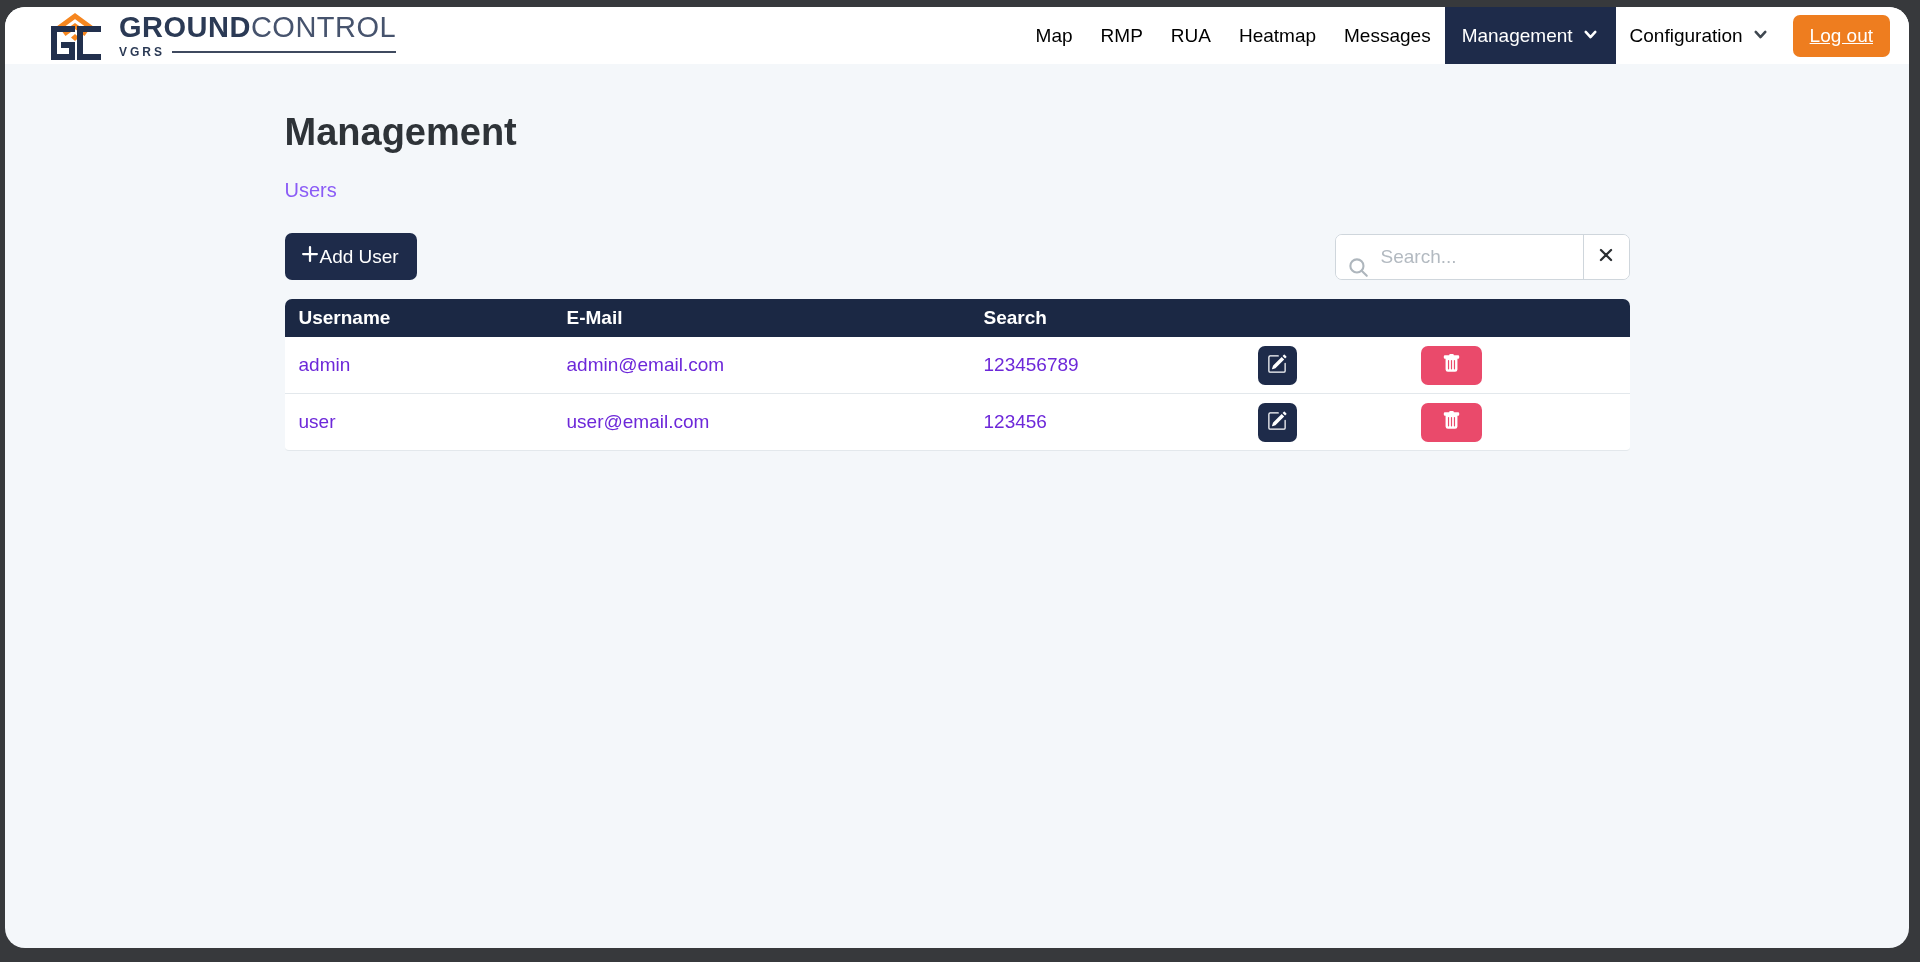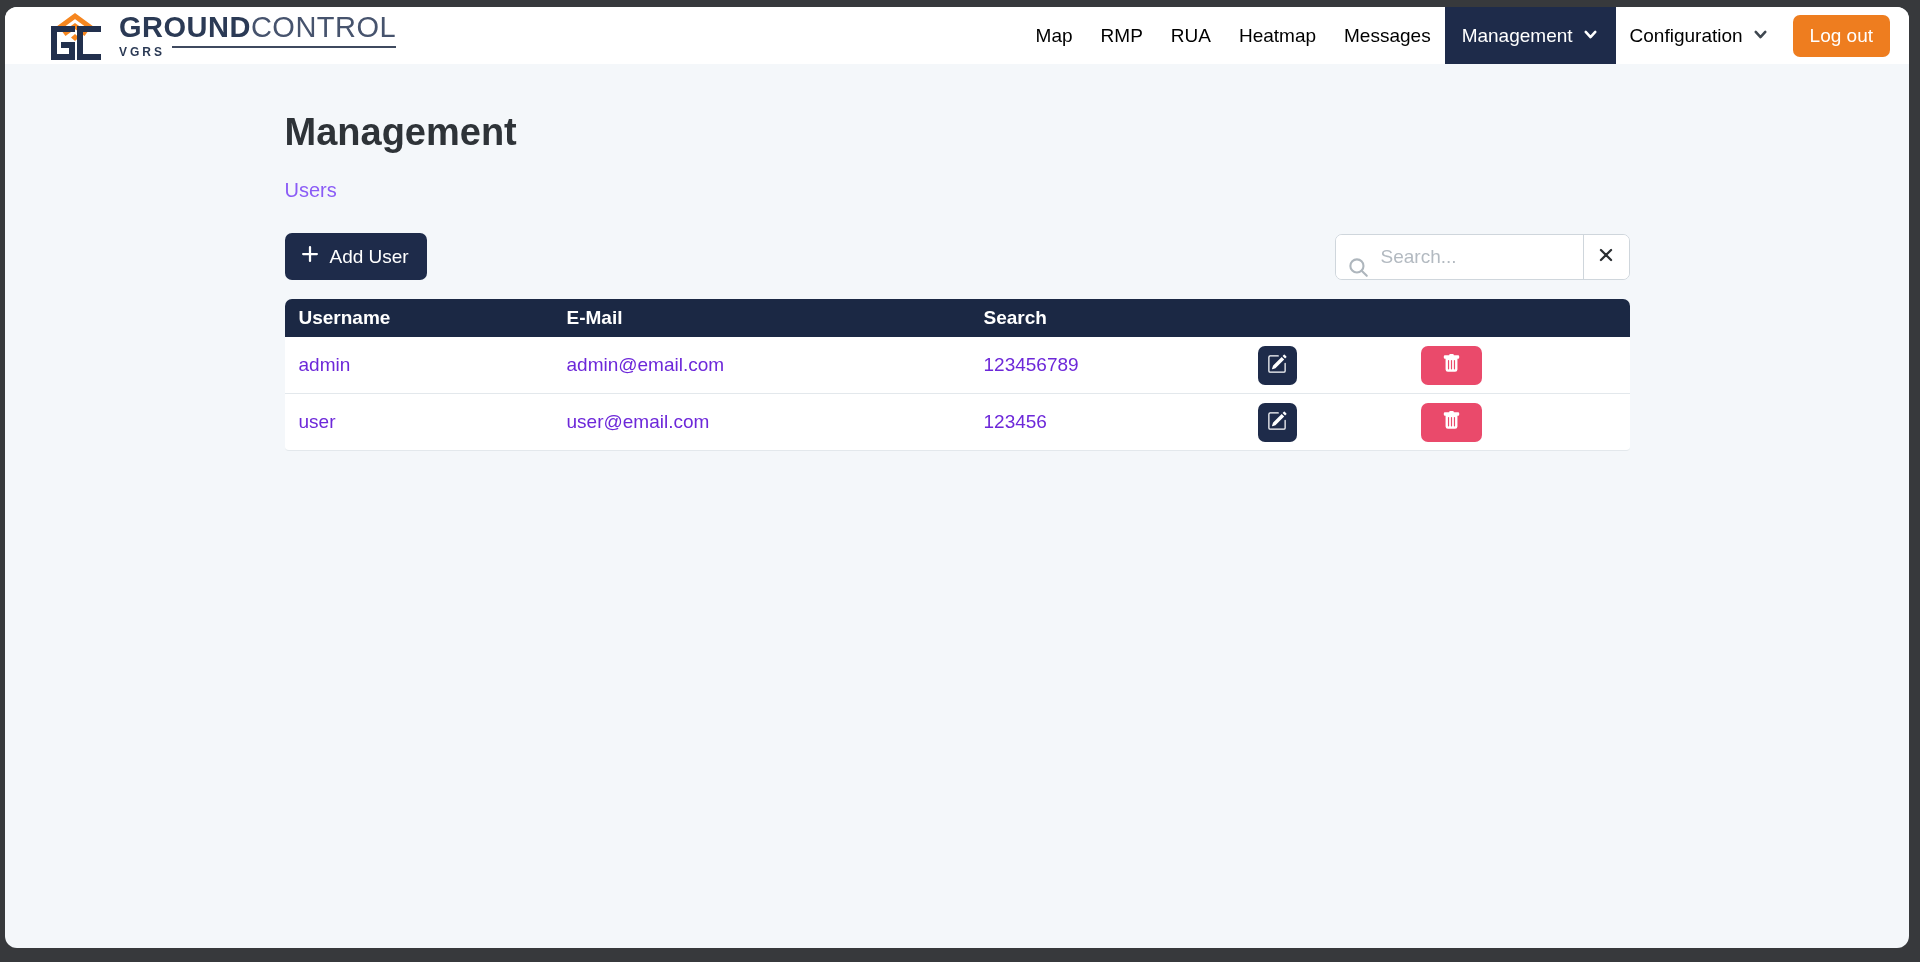--- a/index.html
+++ b/index.html
@@ -7,40 +7,40 @@
   body {
     background: #37393c;
     font-family: "Liberation Sans", sans-serif;
     overflow: hidden;
     position: relative;
   }
   .page {
     position: absolute;
     left: 5px; top: 7px; right: 11px; bottom: 14px;
     background: #f4f7fa;
-    border-radius: 12px;
+    border-radius: 20px;
     overflow: hidden;
     display: flex;
     flex-direction: column;
   }
   
   .navbar {
     height: 57px;
     background: #ffffff;
     display: flex;
     align-items: stretch;
     padding-left: 38px;
     flex-shrink: 0;
   }
   .brand { display: flex; align-items: center; gap: 12px; }
   .brand-text { display: flex; flex-direction: column; line-height: 1; }
   .brand-name { font-size: 29px; letter-spacing: 0.5px; white-space: nowrap; }
   .brand-name .bold { font-weight: 800; color: #2b3a55; }
   .brand-name .light { font-weight: 300; color: #46536d; }
-  .brand-sub { display: flex; align-items: flex-start; gap: 7px; margin-top: 4px; }
+  .brand-sub { display: flex; align-items: center; gap: 7px; margin-top: 4px; }
   .brand-sub .vgrs { font-size: 12px; font-weight: 800; letter-spacing: 3px; color: #2b3a55; }
   .brand-sub .rule { height: 2px; background: #3f4a5f; flex: 1; }
   .nav-links { margin-left: auto; display: flex; align-items: stretch; }
   .nav-item {
     display: flex; align-items: center;
     padding: 16px 14px;
     font-size: 19px;
     color: #000000;
     cursor: pointer;
     gap: 9px;
@@ -55,34 +55,35 @@
     align-self: center;
     margin: 0 19px 0 10px;
     background: #ee7d1f;
     color: #ffffff;
     font-size: 19px;
     padding: 10px 17px;
     border: none;
     border-radius: 7px;
     cursor: pointer;
     white-space: nowrap;
+    text-decoration: underline;
   }
   
   .main { flex: 1; overflow: hidden; }
   .container { width: 1345px; margin: 0 auto; padding-top: 47px; }
   .page-title { font-size: 38px; font-weight: 700; color: #2e3338; }
   .section-title { font-size: 20px; font-weight: 400; color: #8b5cf6; margin-top: 25px; }
   .toolbar {
     margin-top: 31px;
     display: flex;
     justify-content: space-between;
     align-items: center;
   }
   .btn-add {
-    display: flex; align-items: center; gap: 10px;
+    display: flex; align-items: center; 
     background: #1e2b4a; color: #fff;
     font-size: 19px;
     border: none; border-radius: 7px;
     padding: 11px 18px 11px 15px;
     cursor: pointer;
     font-family: "Liberation Sans", sans-serif;
   }
   .search-group {
     display: flex;
     width: 295px; height: 46px;

